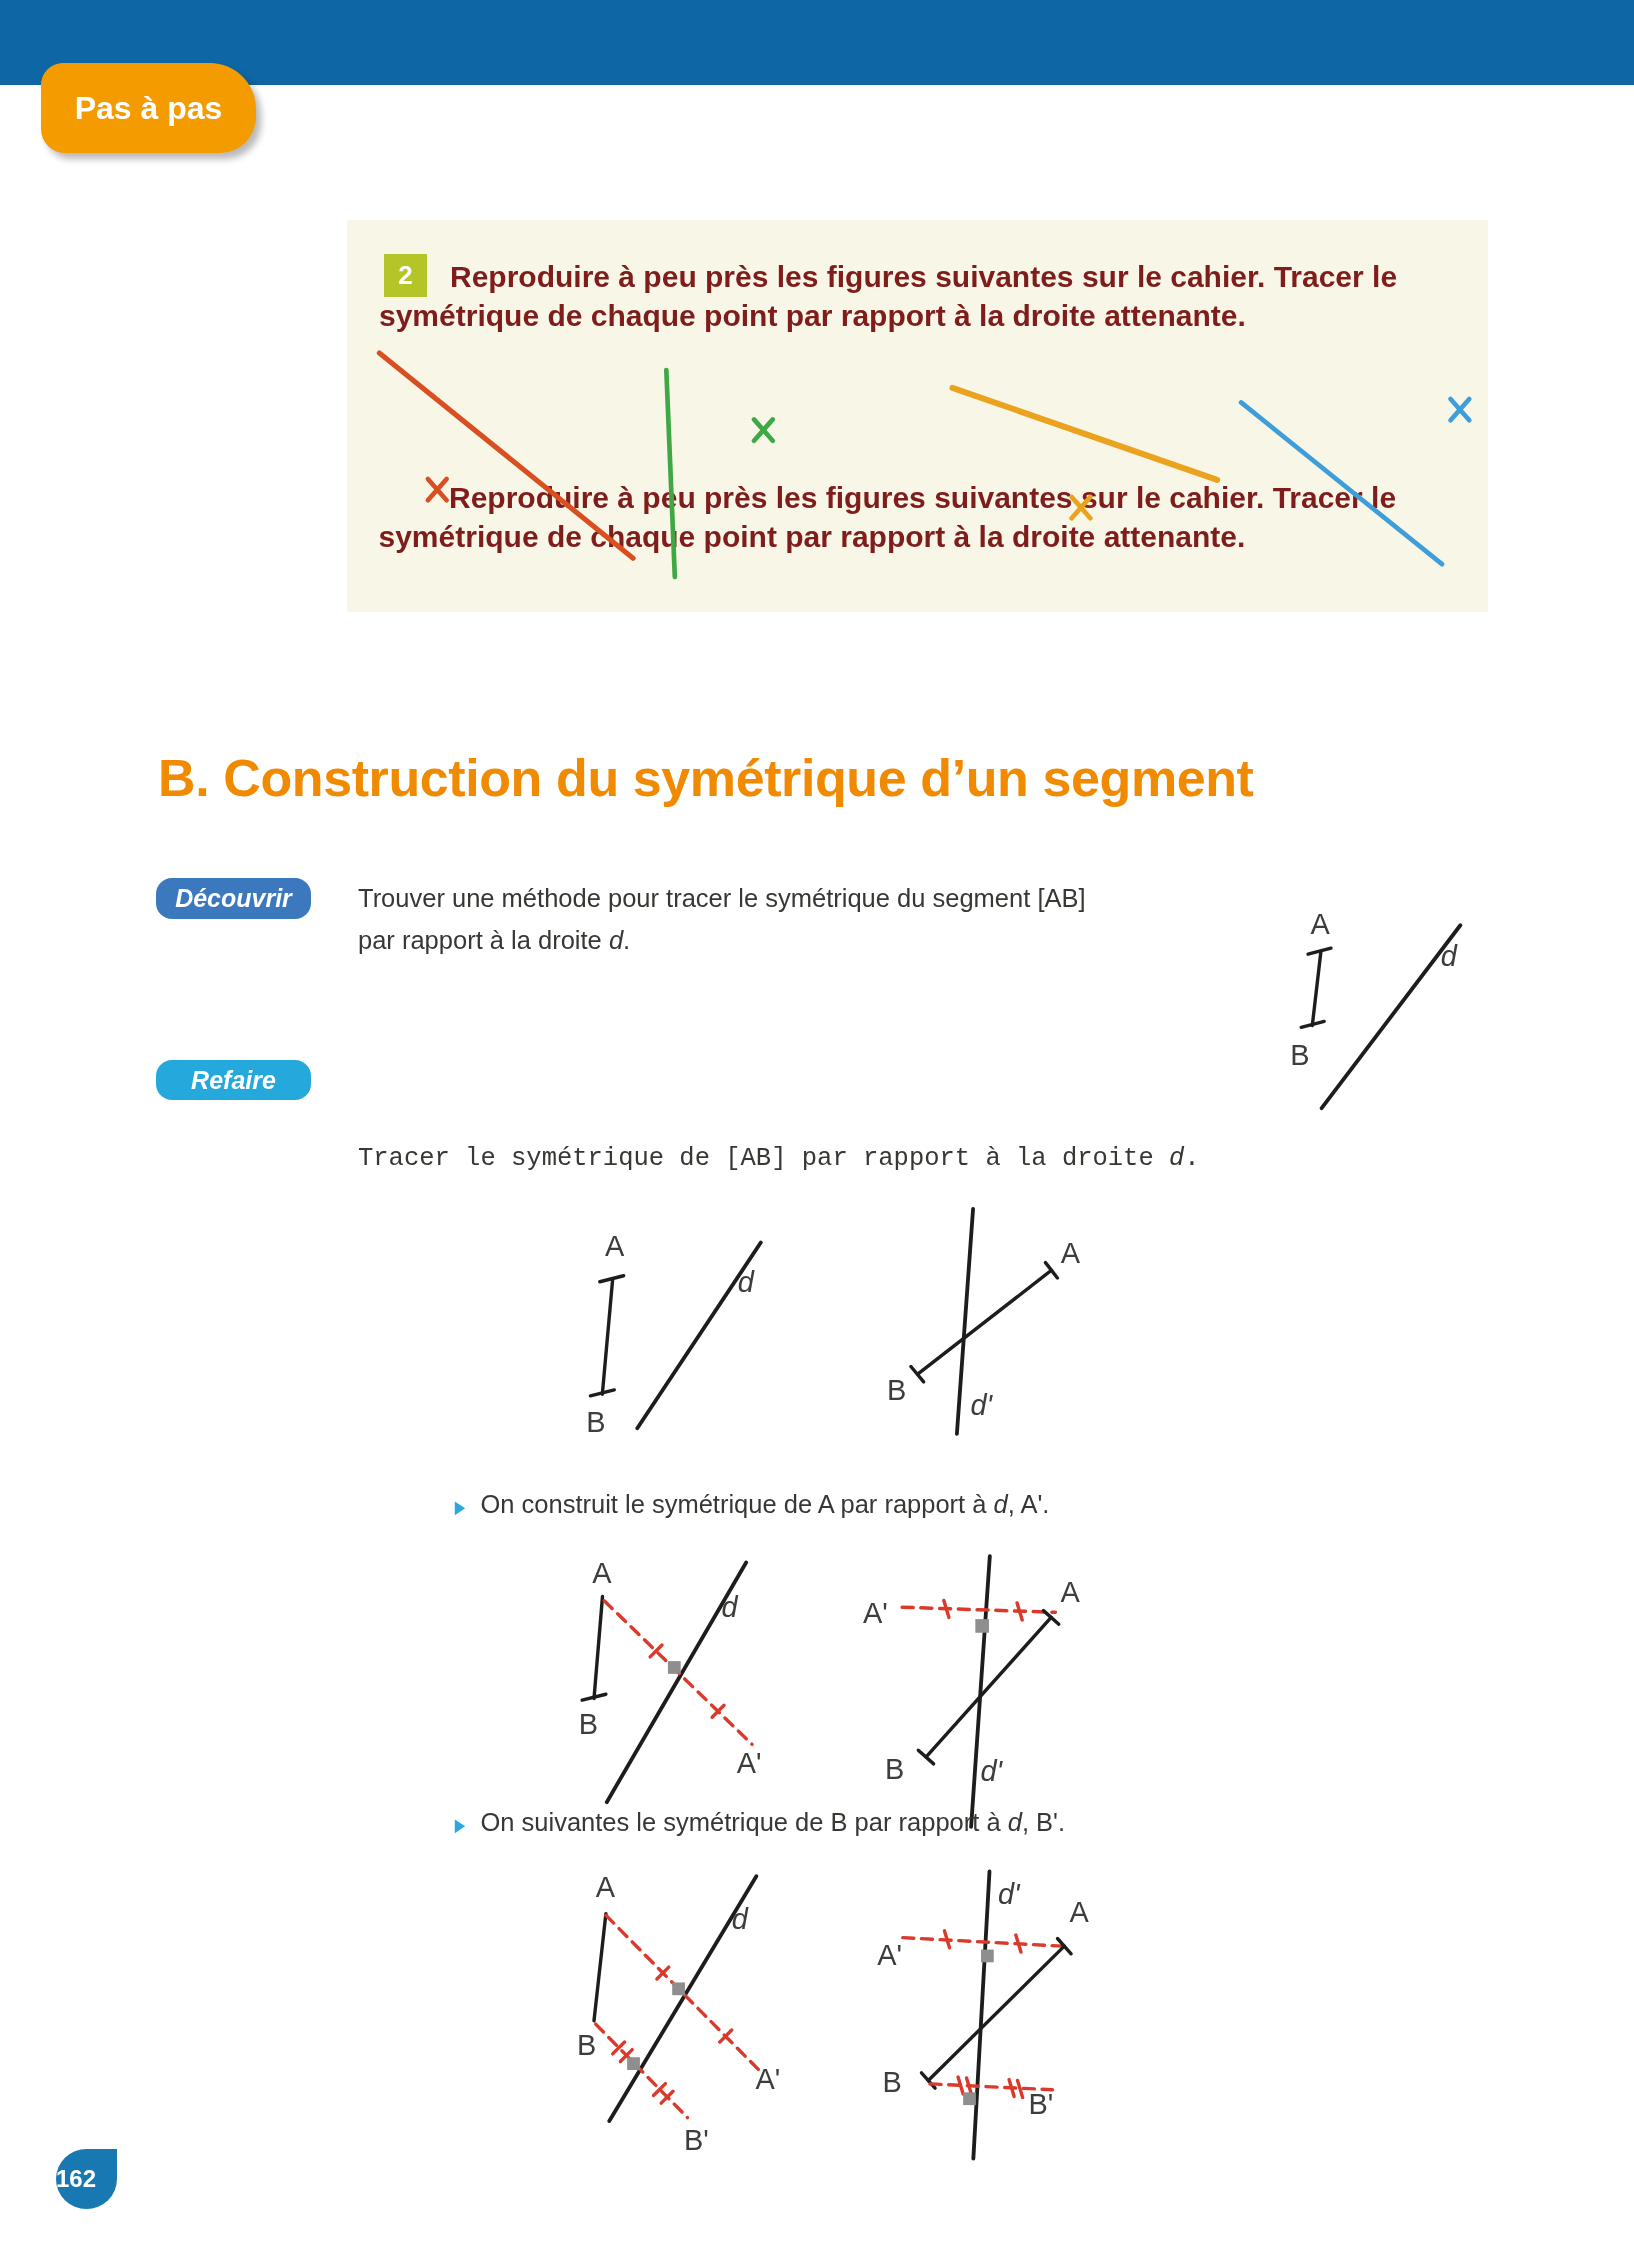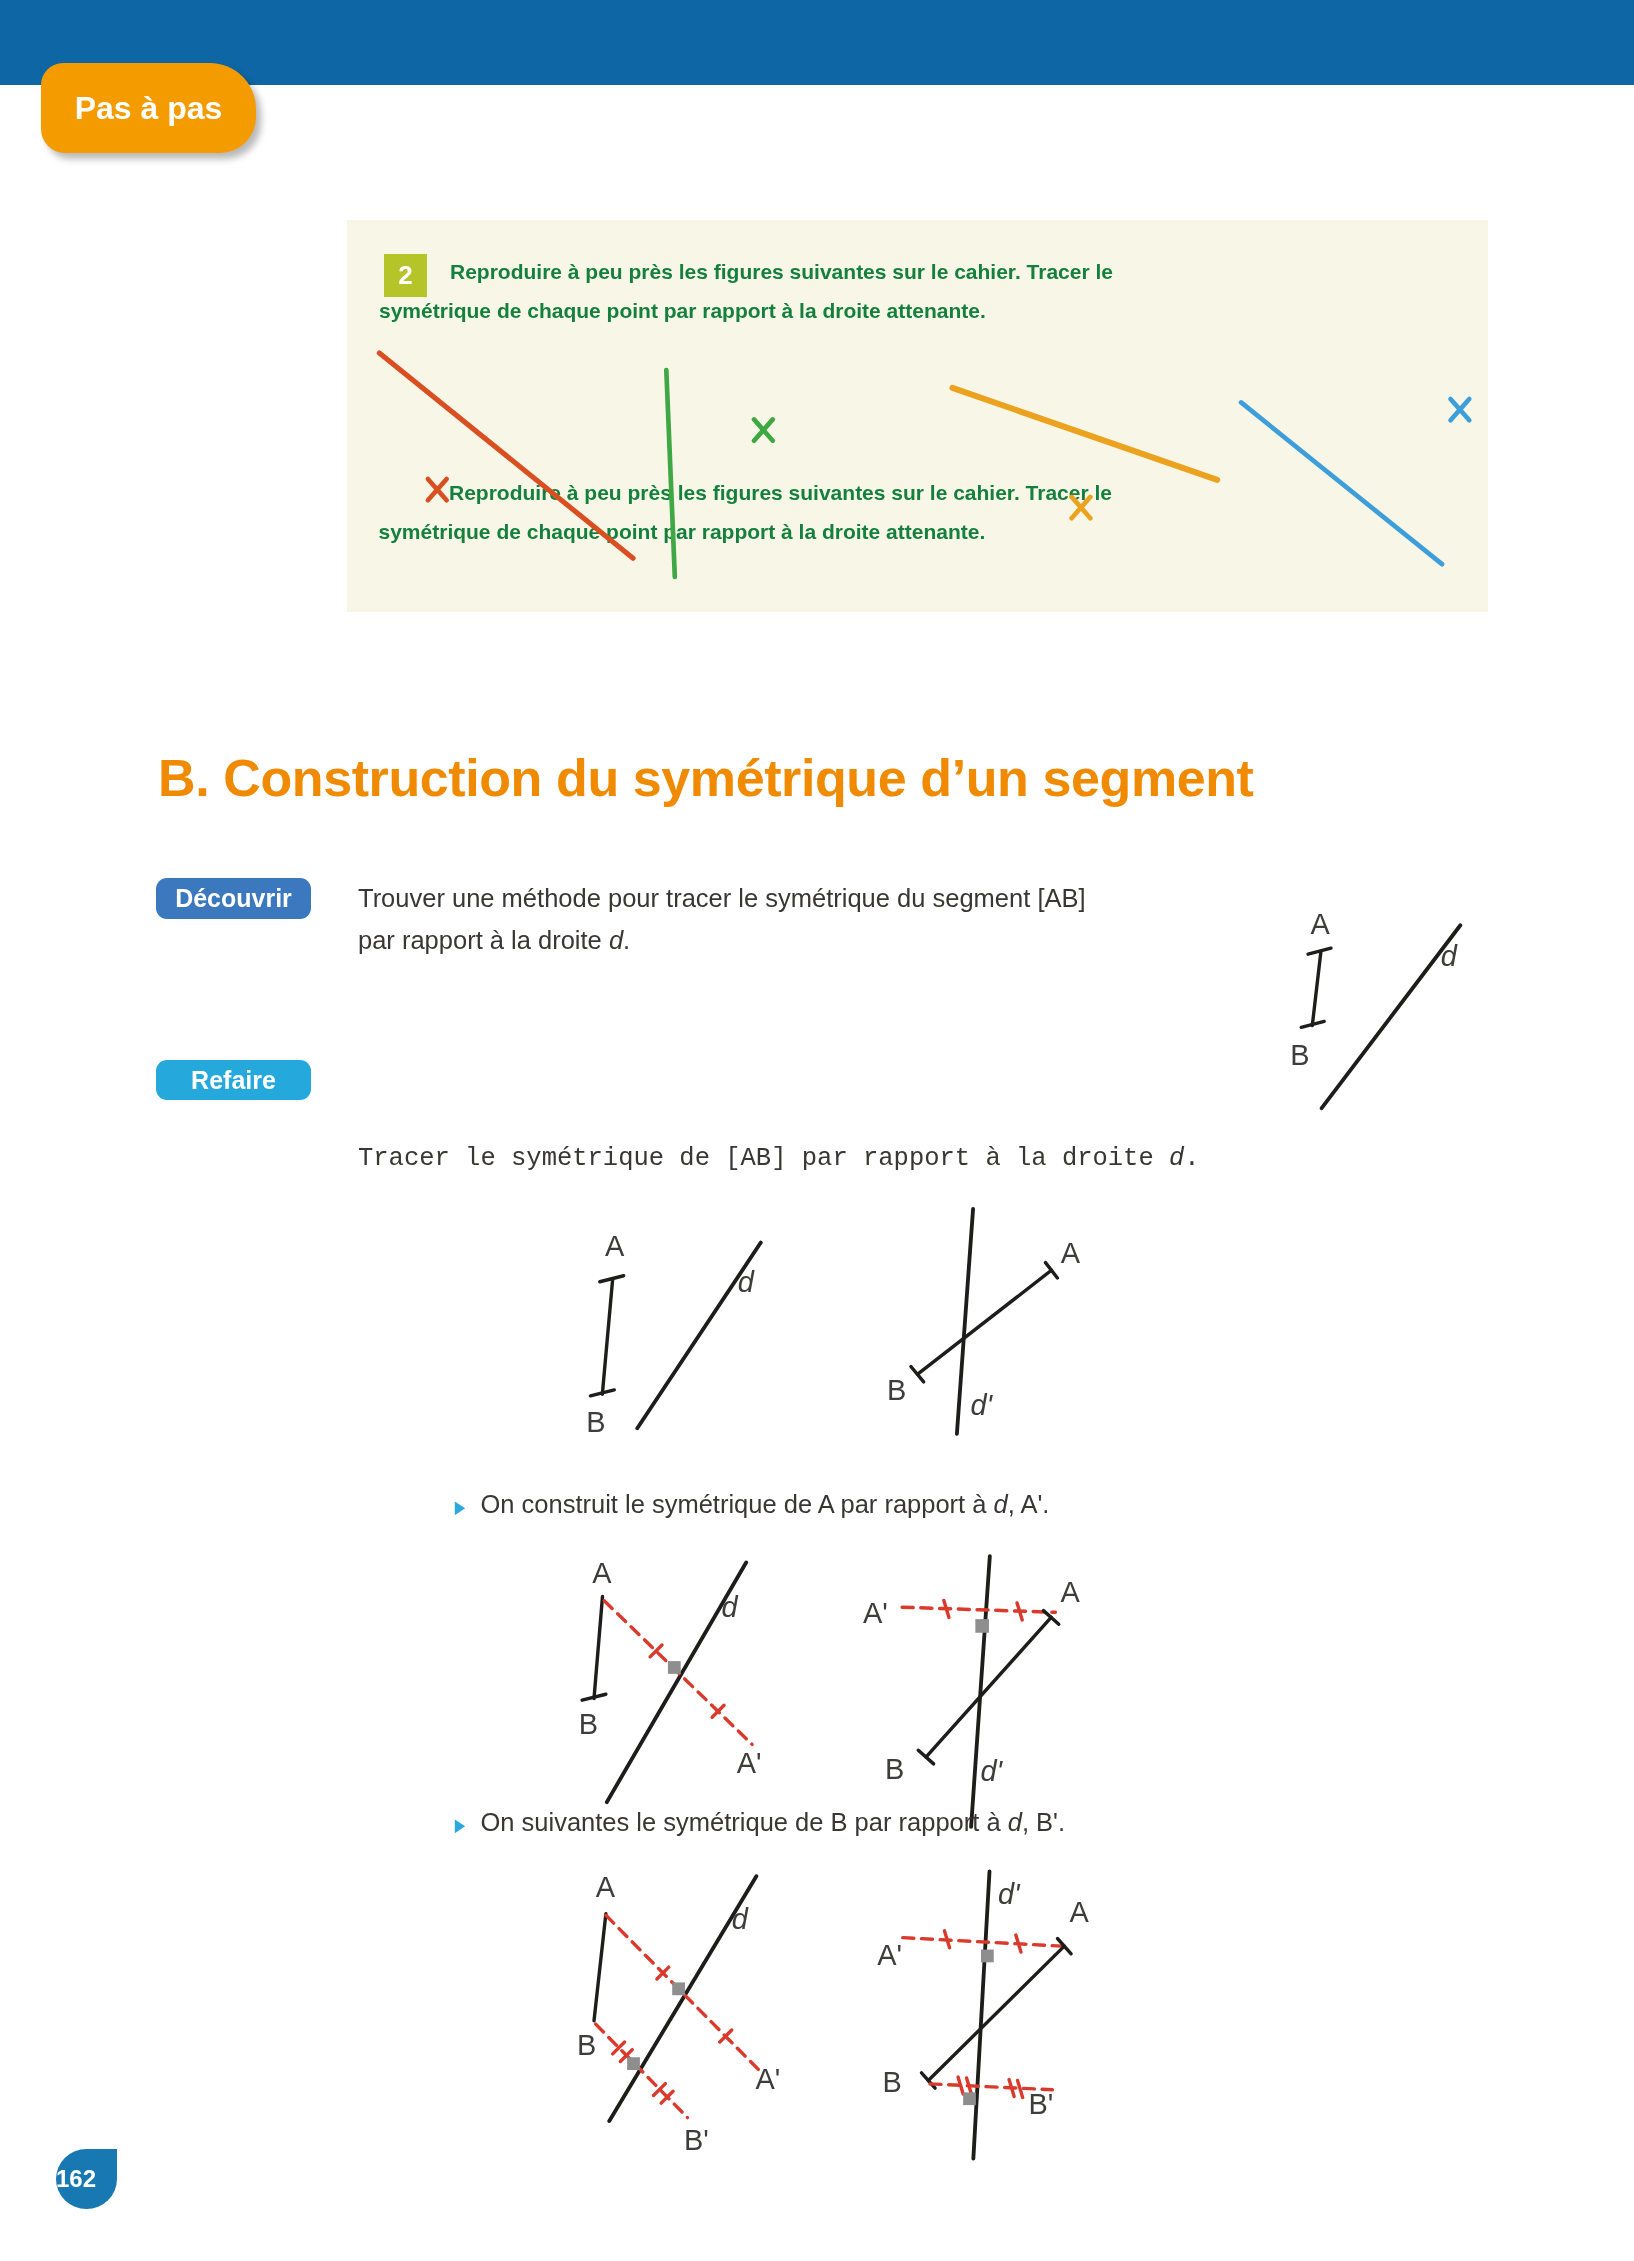--- a/index.html
+++ b/index.html
@@ -16,26 +16,26 @@
     display:flex;align-items:center;justify-content:center;
   }
   .tab span{color:#fff;font-weight:bold;font-size:32px;}
   
   .exbox{left:347px;top:220px;width:1141px;height:392px;background:#F8F7E7;}
   .exnum{
     left:37px;top:34px;width:43px;height:43px;background:#B5C428;
     display:flex;align-items:center;justify-content:center;
     color:#fff;font-weight:bold;font-size:26px;
   }
-  .exline{font-weight:bold;font-size:21px;color:#15803d;white-space:nowrap;}
+  .exline{font-weight:bold;font-size:30px;color:#7f1d1d;white-space:nowrap;}
   
   .heading{left:158px;top:748px;font-size:52px;font-weight:bold;color:#F08A00;white-space:nowrap;letter-spacing:-0.4px;}
   .badge{
-    color:#fff;font-weight:bold;font-size:25px;border-radius:11px;
-    display:flex;align-items:center;justify-content:center;white-space:nowrap;
+    color:#fff;font-weight:bold;font-size:25px;border-radius:16px;
+    display:flex;align-items:center;justify-content:center;white-space:nowrap;font-style:italic;
   }
   .badge.discover{left:156px;top:878px;width:155px;height:41px;background:#3C78BE;}
   .badge.redo{left:156px;top:1060px;width:155px;height:40px;background:#25A8DC;}
   .body-text{font-size:25.5px;color:#393734;white-space:nowrap;}
   .blue-bold{font-size:25.5px;font-weight:bold;color:#1CA1DA;white-space:nowrap;}
   .bullet-row{display:flex;align-items:flex-start;}
   .bullet-glyph{color:#2BA9DE;font-size:18px;line-height:34px;margin-right:13.6px;transform:scaleX(.75);}
   i{font-style:italic;}
   
   .pagenum{

